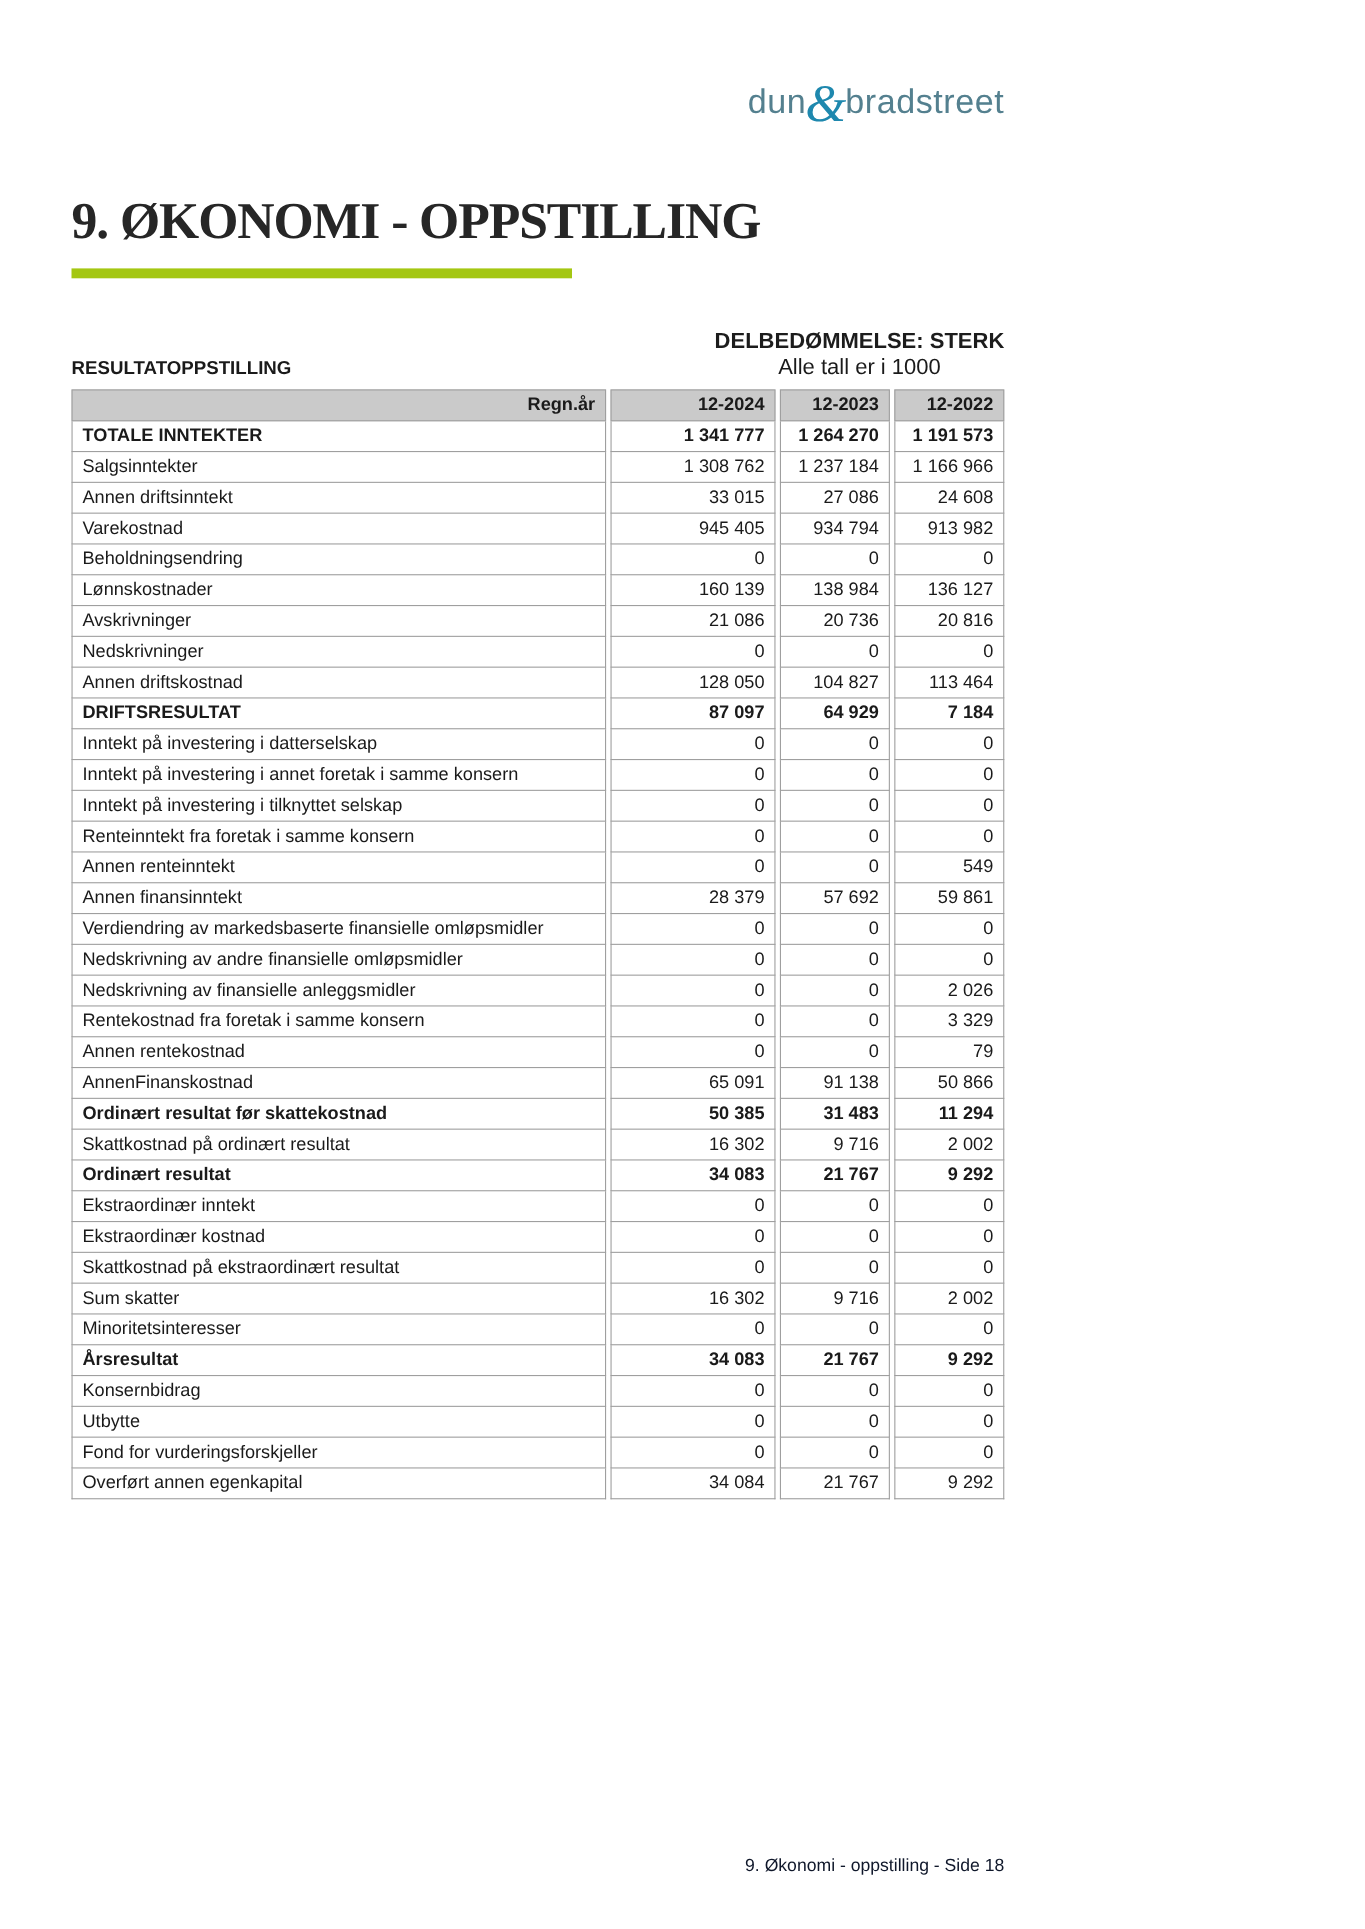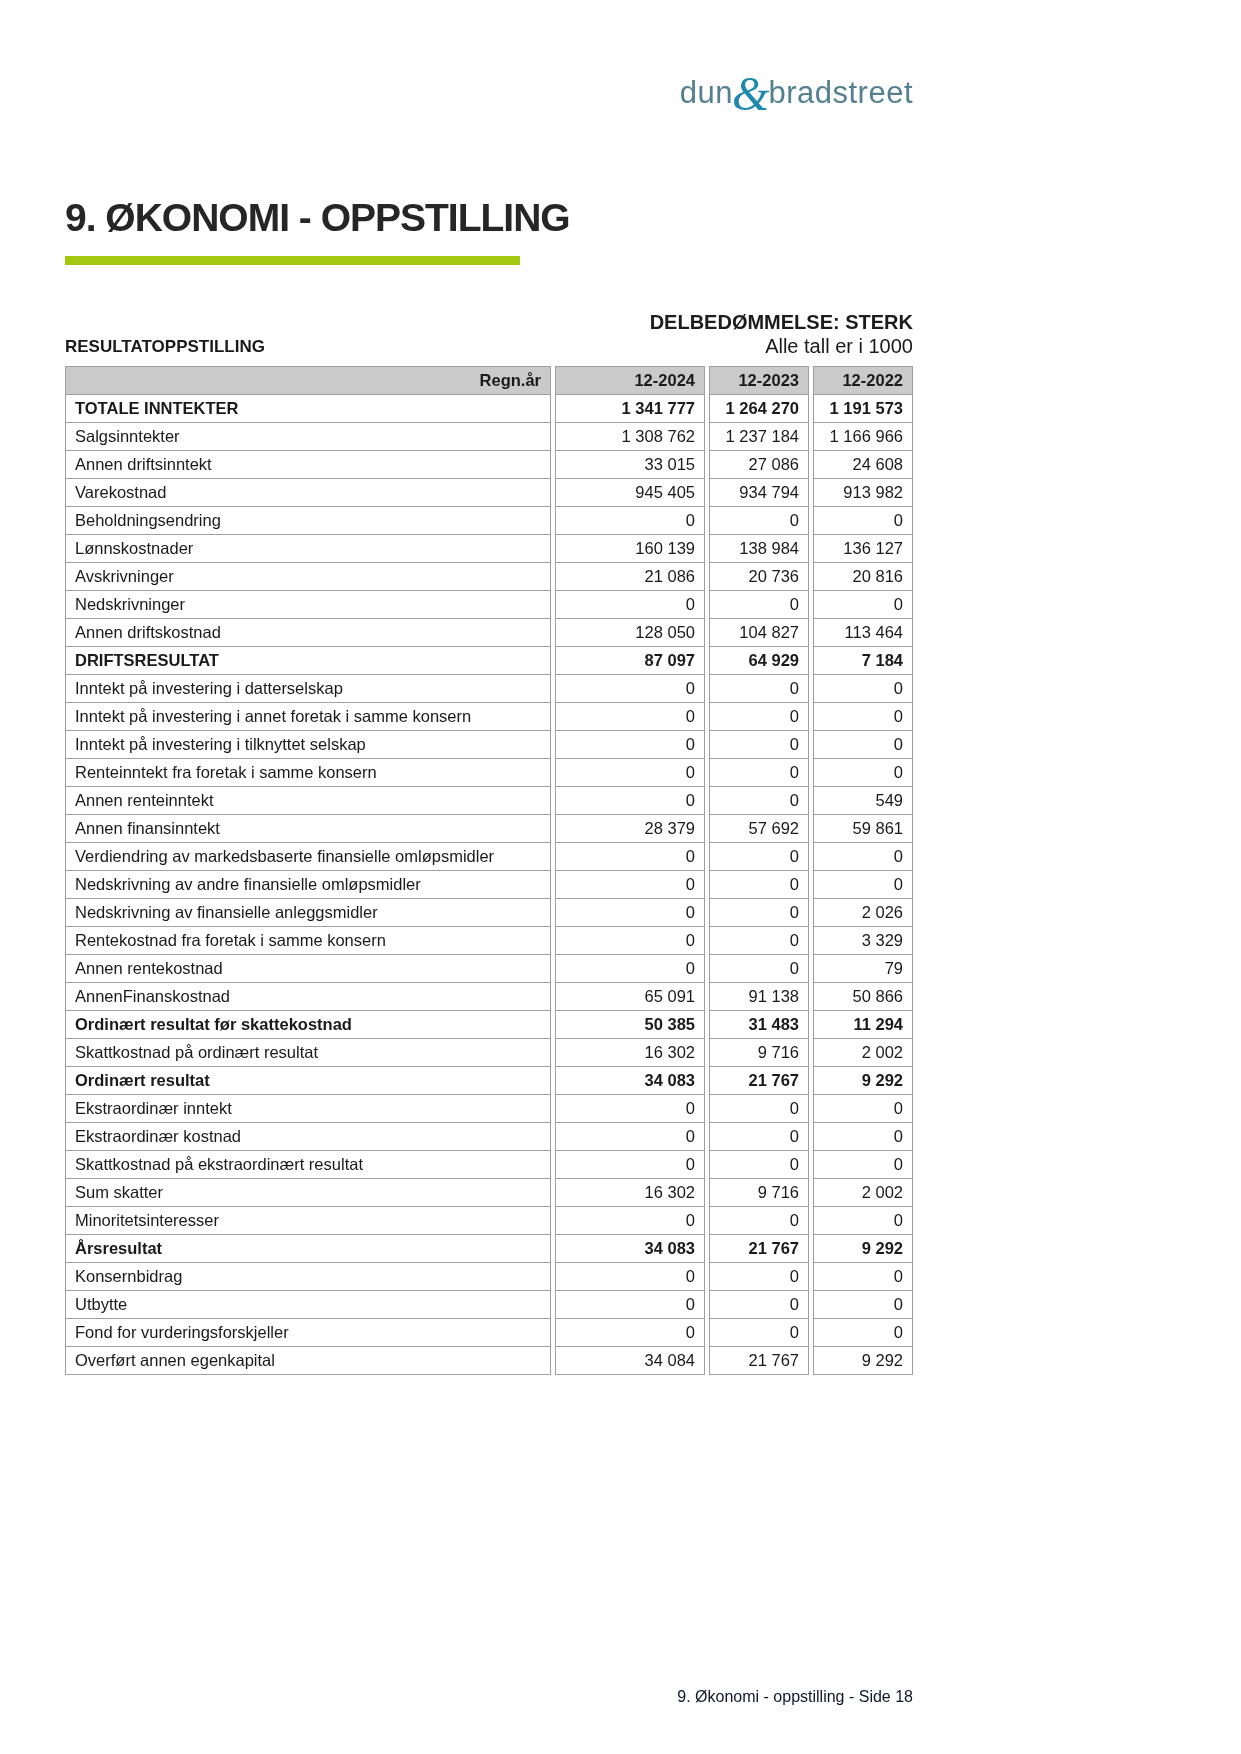--- a/index.html
+++ b/index.html
@@ -31,44 +31,45 @@
   .logo-amp {
     font-family: "Liberation Serif", serif;
     font-style: italic;
     font-size: 48px;
     color: var(--logo-amp, #1e88ae);
     vertical-align: -7px;
     margin: 0 -1px;
   }
   
   .title {
-    margin-top: 80px;
-    font-size: 39px;
+    margin-top: 58px;
+    font-size: 47px;
     font-weight: bold;
     letter-spacing: -1px;
     color: #262626;
+    font-family: Liberation Serif, serif;
   }
   .accent-bar {
     margin-top: 16px;
     width: 455px; height: 9px;
     background: var(--accent-green, #a4c712);
   }
   
   .meta-row {
     margin-top: 46px;
     display: flex;
     justify-content: space-between;
     align-items: flex-end;
   }
   .section-label {
     font-size: 17px;
     font-weight: bold;
     padding-bottom: 1px;
   }
-  .meta-right { text-align: right; }
+  .meta-right { text-align: center; }
   .assessment {
     font-size: 20px;
     font-weight: bold;
     color: #1c1c1c;
   }
   .units-note {
     margin-top: 1px;
     font-size: 20px;
   }
   

